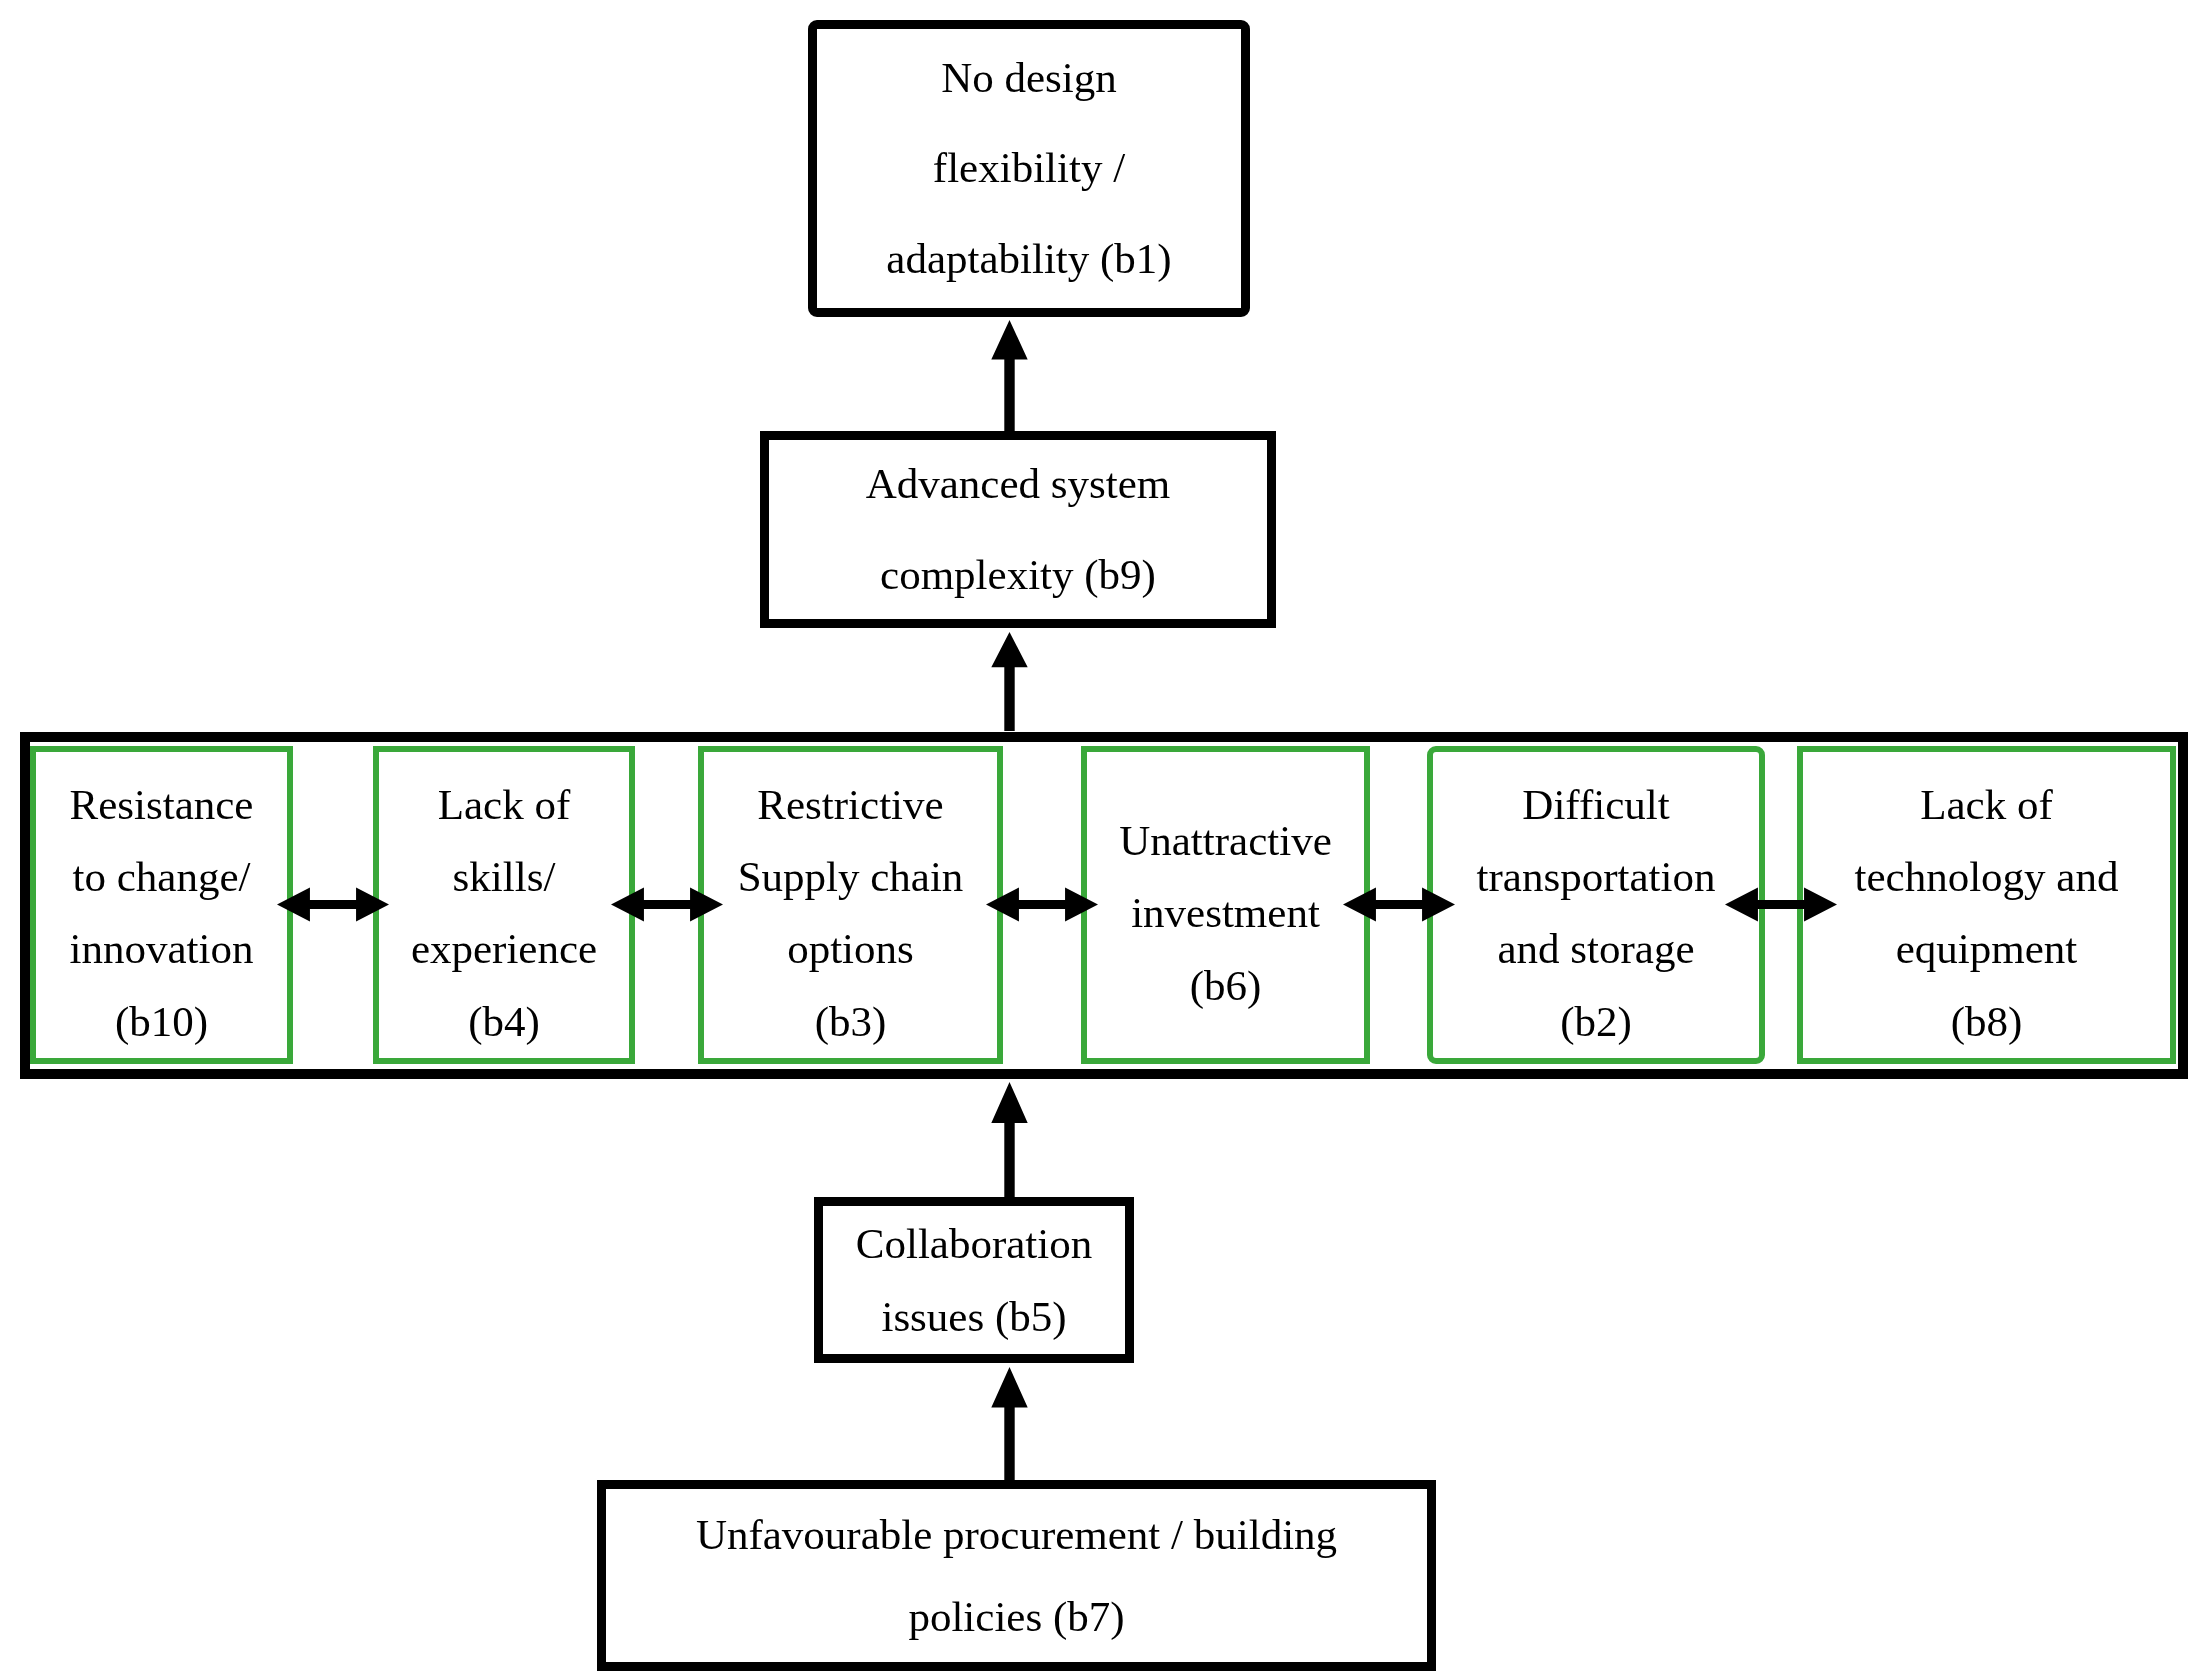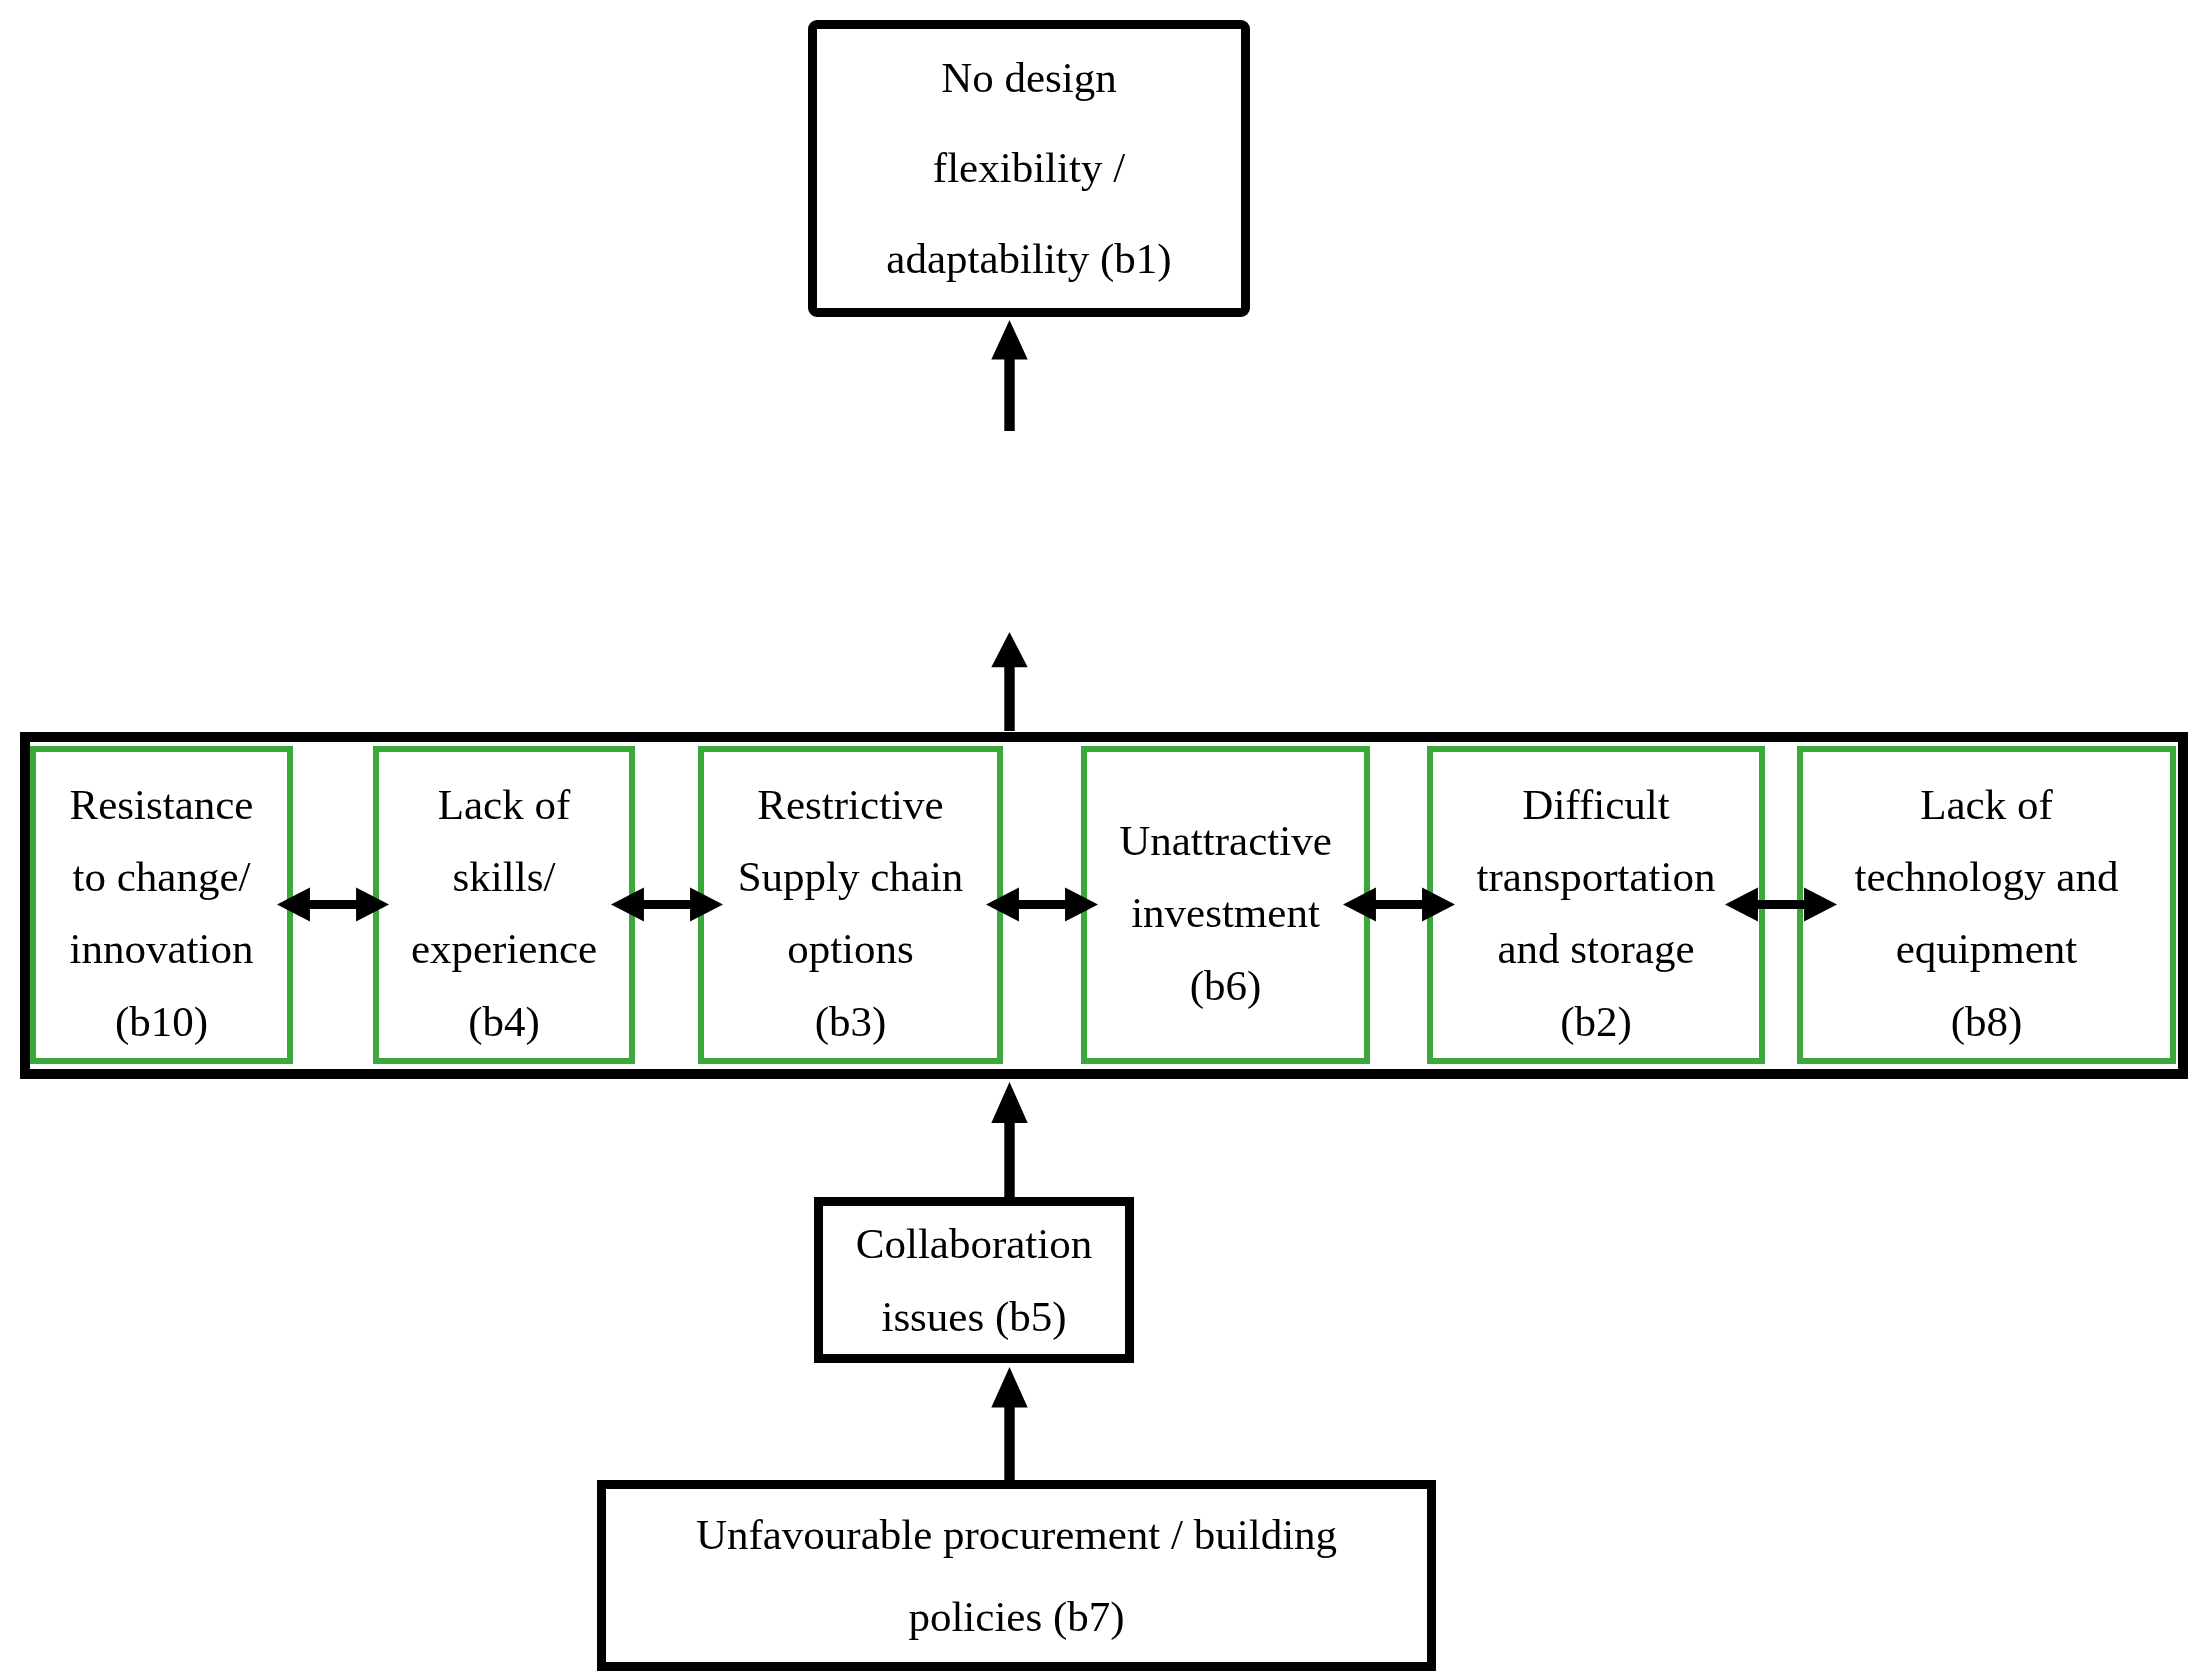--- a/index.html
+++ b/index.html
@@ -66,20 +66,24 @@
   <div class="node" style="left:808px;top:20px;width:442px;height:297px;border-radius:9px;">
     <span class="label">No design
 flexibility /
 adaptability (b1)</span>
   </div>
 
   <svg class="vArrow" style="left:990px;top:320px;height:111px;" viewBox="0 0 60 180" preserveAspectRatio="none">
     <path d="M30 0 L58 64 L38 64 L38 180 L22 180 L22 64 L2 64 Z"></path>
   </svg>
 
+  <div class="node" style="left:760px;top:431px;width:516px;height:197px;">
+    <span class="label">Advanced system
+complexity (b9)</span>
+  </div>
 
   <svg class="vArrow" style="left:990px;top:632px;height:99px;" viewBox="0 0 60 180" preserveAspectRatio="none">
     <path d="M30 0 L58 64 L38 64 L38 180 L22 180 L22 64 L2 64 Z"></path>
   </svg>
 
   <div class="row" style="left:20px;top:732px;width:2168px;height:347px;padding-left:32px;">
 
     <div class="barrier" style="left:0px;width:263px;">
       <span class="label">Resistance
 to change/
@@ -100,21 +104,21 @@
 options
 (b3)</span>
     </div>
 
     <div class="barrier" style="left:1051px;width:289px;align-items:center;">
       <span class="label">Unattractive
 investment
 (b6)</span>
     </div>
 
-    <div class="barrier" style="left:1397px;width:338px;">
+    <div class="barrier" style="left:1397px;width:338px;border-radius:9px;">
       <span class="label">Difficult
 transportation
 and storage
 (b2)</span>
     </div>
 
     <div class="barrier" style="left:1767px;width:379px;">
       <span class="label">Lack of
 technology and
 equipment

